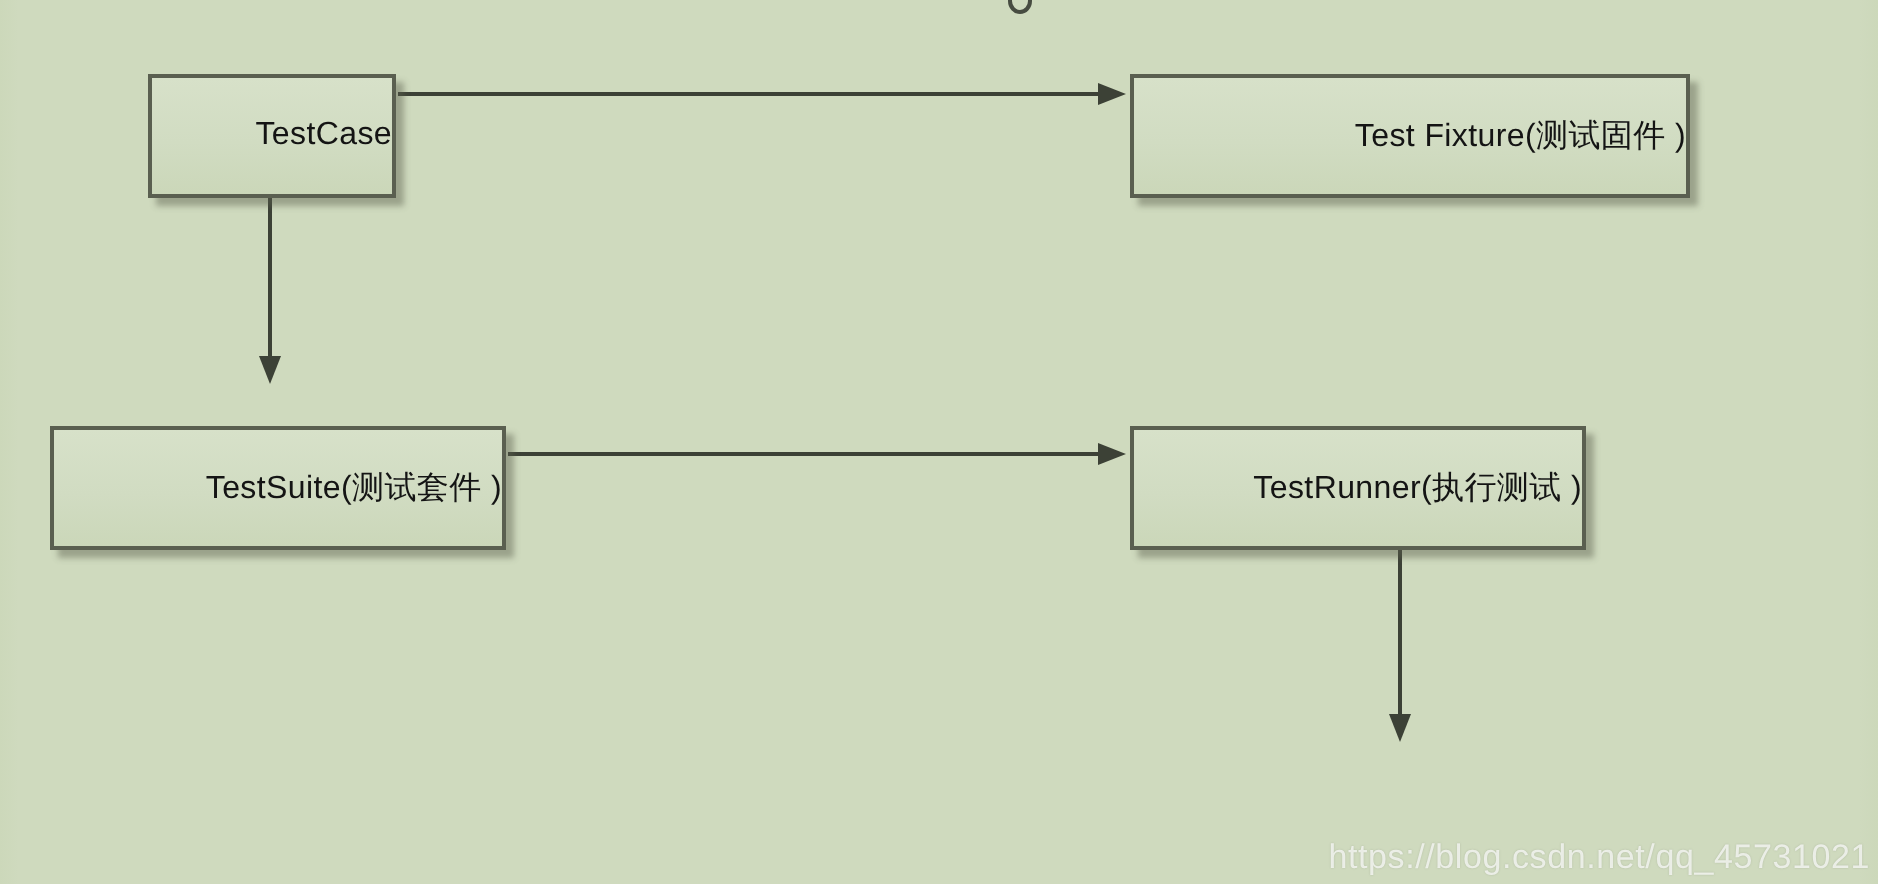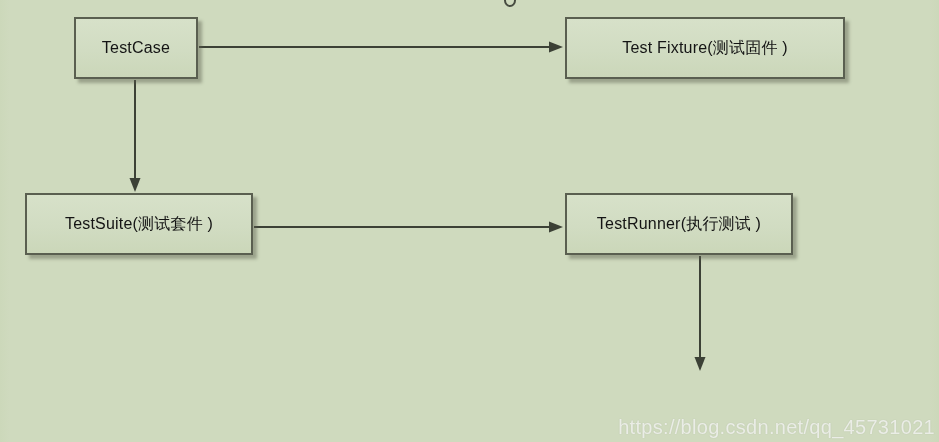--- a/index.html
+++ b/index.html
@@ -17,25 +17,26 @@
     overflow: hidden;
   }
   .node {
     position: absolute;
     box-sizing: border-box;
     border: 2px solid #5a5f50;
     background: linear-gradient(180deg, #d7e1c9 0%, #d1dcc2 55%, #cbd7b9 100%);
     box-shadow: 4px 4px 3px rgba(90, 95, 78, 0.45);
     display: flex;
     align-items: center;
-    justify-content: center;
+    justify-content: flex-end;
     color: #141414;
     font-size: 16px;
     letter-spacing: 0.2px;
     white-space: nowrap;
+    margin-top: 20px;
   }
   #node-testcase   { left: 74px;  top: 17px;  width: 124px; height: 62px; }
   #node-testfixture{ left: 565px; top: 17px;  width: 280px; height: 62px; }
   #node-testsuite  { left: 25px;  top: 193px; width: 228px; height: 62px; }
   #node-testrunner { left: 565px; top: 193px; width: 228px; height: 62px; }
   #node-testreport { left: 552px; top: 372px; width: 376px; height: 61px; font-size: 17px; }
 
   #arrows {
     position: absolute;
     left: 0; top: 0;
@@ -52,21 +53,21 @@
     border: 2px solid #474c41;
     border-radius: 50%;
     box-sizing: border-box;
     background: transparent;
   }
 
   .watermark {
     position: absolute;
     right: 4px;
     bottom: 3px;
-    font-size: 20px;
+    font-size: 17px;
     color: rgba(255, 255, 255, 0.72);
     text-shadow: 0 0 1px rgba(120, 130, 110, 0.35);
     letter-spacing: 0.3px;
   }
 </style>
 </head>
 <body>
 
 <div id="canvas">
 

